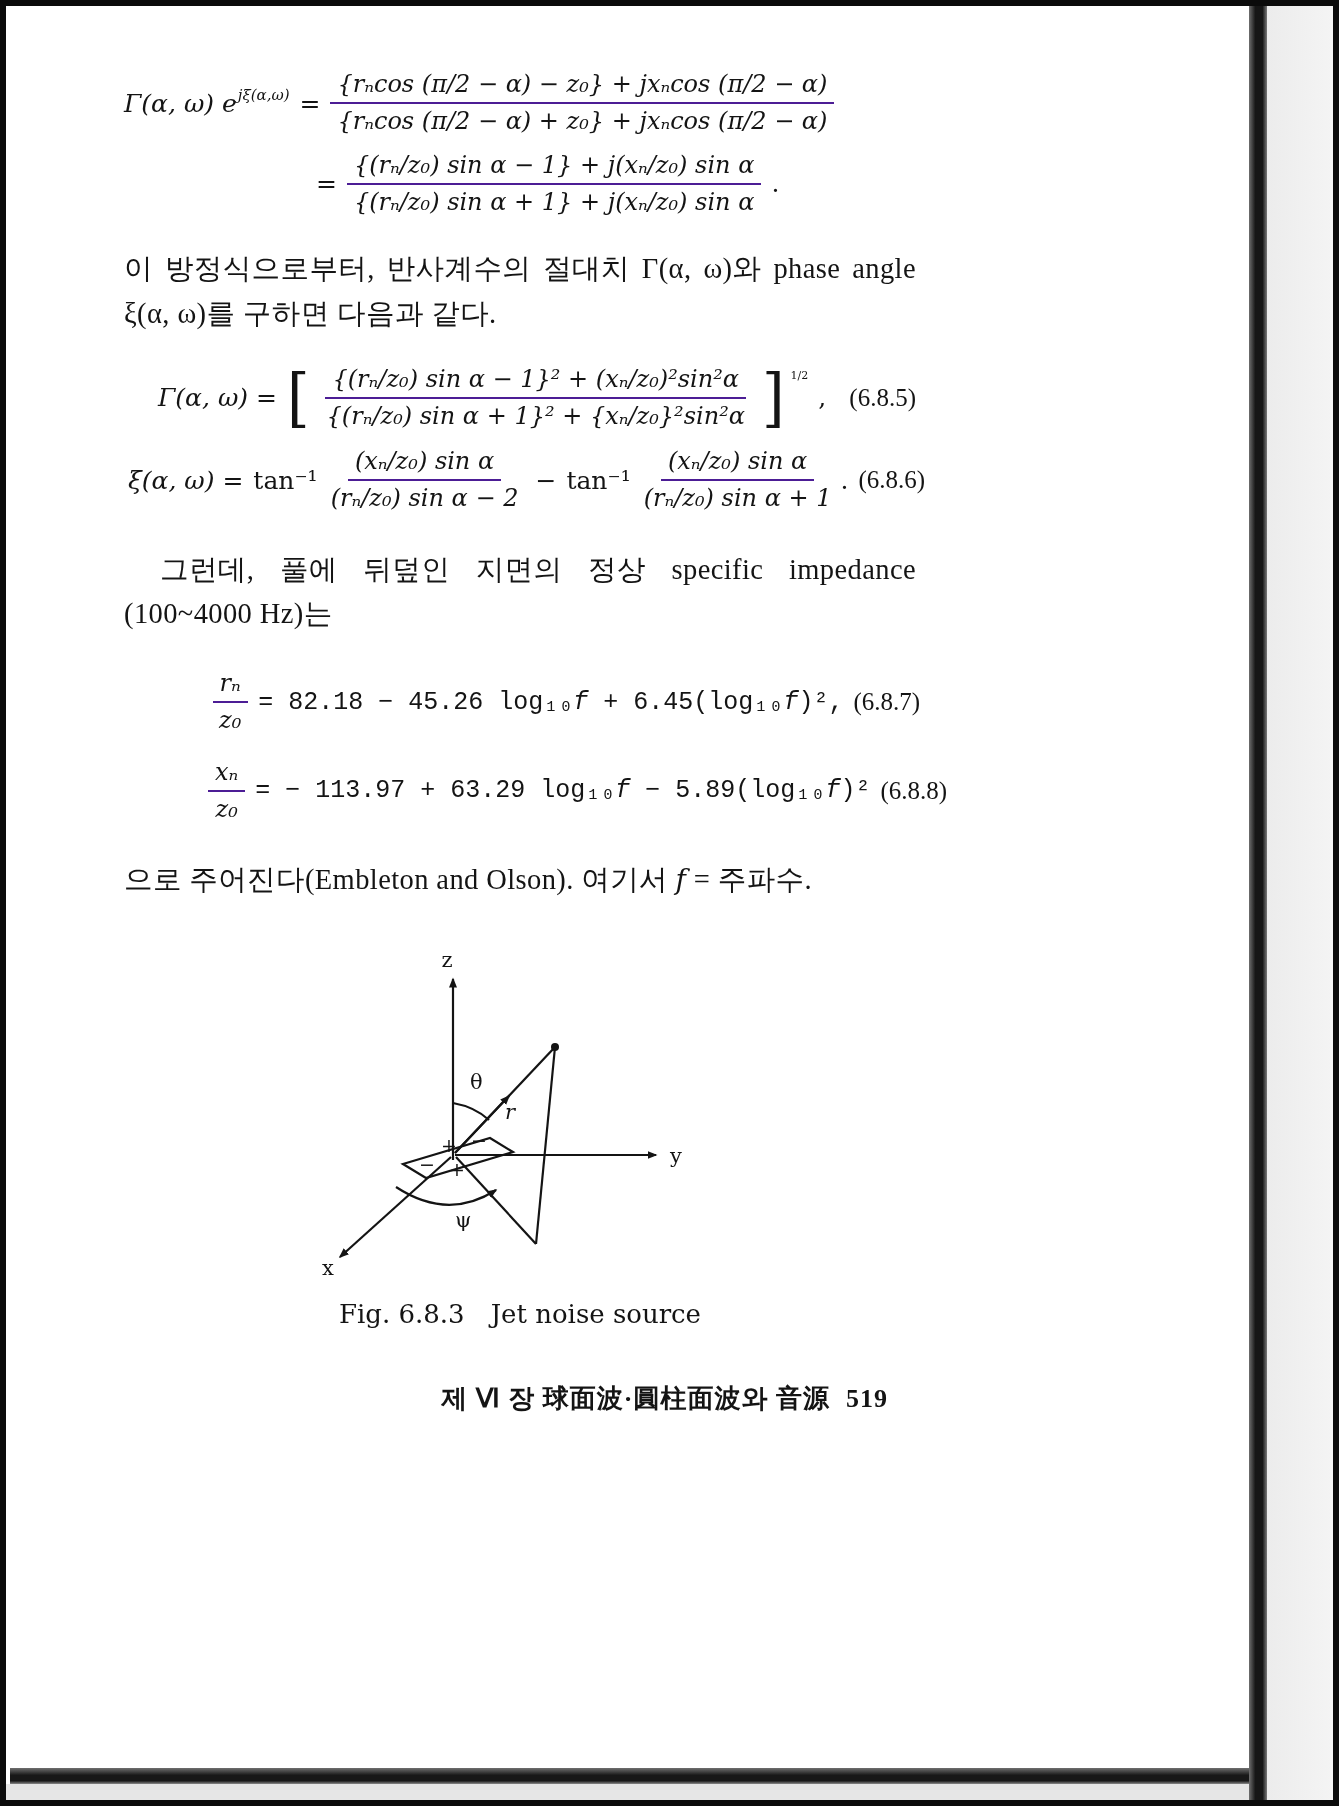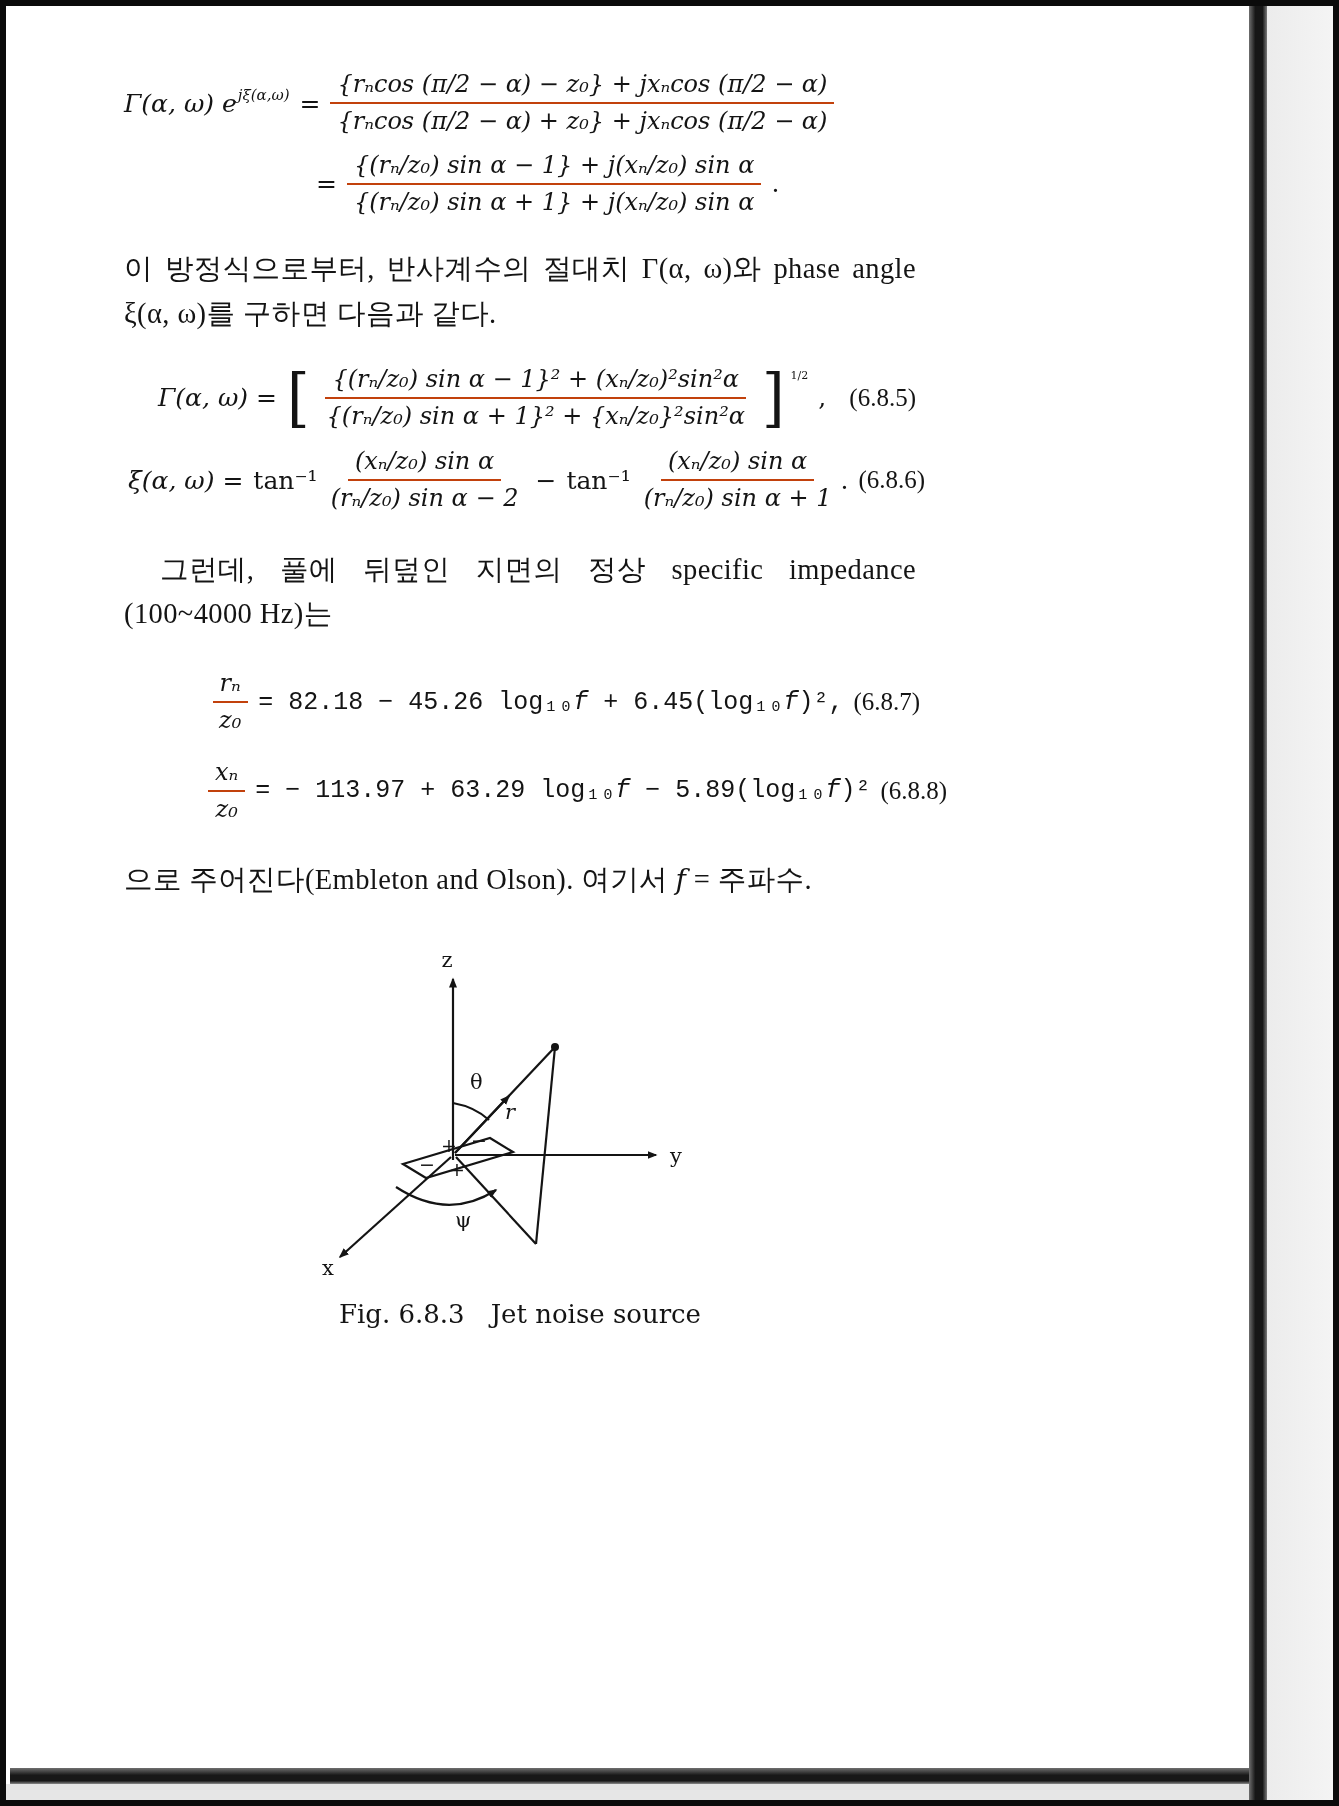--- a/index.html
+++ b/index.html
@@ -58,21 +58,21 @@
 
   .frac {
     display: inline-flex;
     flex-direction: column;
     align-items: center;
     font-family: "DejaVu Serif", serif;
     font-style: italic;
     font-size: 24px;
     line-height: 1.22;
   }
-  .frac .num { padding: 0 7px 3px; border-bottom: 2px solid #c2410c; white-space: nowrap; }
+  .frac .num { padding: 0 7px 3px; border-bottom: 2px solid #4c1d95; white-space: nowrap; }
   .frac .den { padding: 3px 7px 0; white-space: nowrap; }
 
   .eq-row { display: flex; align-items: center; gap: 10px; }
 
   .sup-inline {
     font-family: "DejaVu Serif", serif;
     font-style: italic;
     font-size: 15px;
     position: relative;
     top: -12px;
@@ -266,20 +266,23 @@
         <text class="fig-text" x="12" y="328">x</text>
         <text class="fig-text fig-italic" x="195" y="172">r</text>
         <text class="fig-text" x="160" y="142">θ</text>
         <text class="fig-text" x="145" y="280">ψ</text>
       </svg>
     </div>
     <div class="figure-caption">
       <span class="cap-label">Fig. 6.8.3</span><span>Jet noise source</span>
     </div>
 
+    <div class="footer">
+      <span>제 Ⅵ 장 球面波·圓柱面波와 音源</span><span class="page-num">519</span>
+    </div>
 
   </div>
 
   <div class="edge-right-light"></div>
   <div class="edge-right-dark"></div>
   <div class="edge-bottom-light"></div>
   <div class="edge-bottom-dark"></div>
 
 </div>
 

